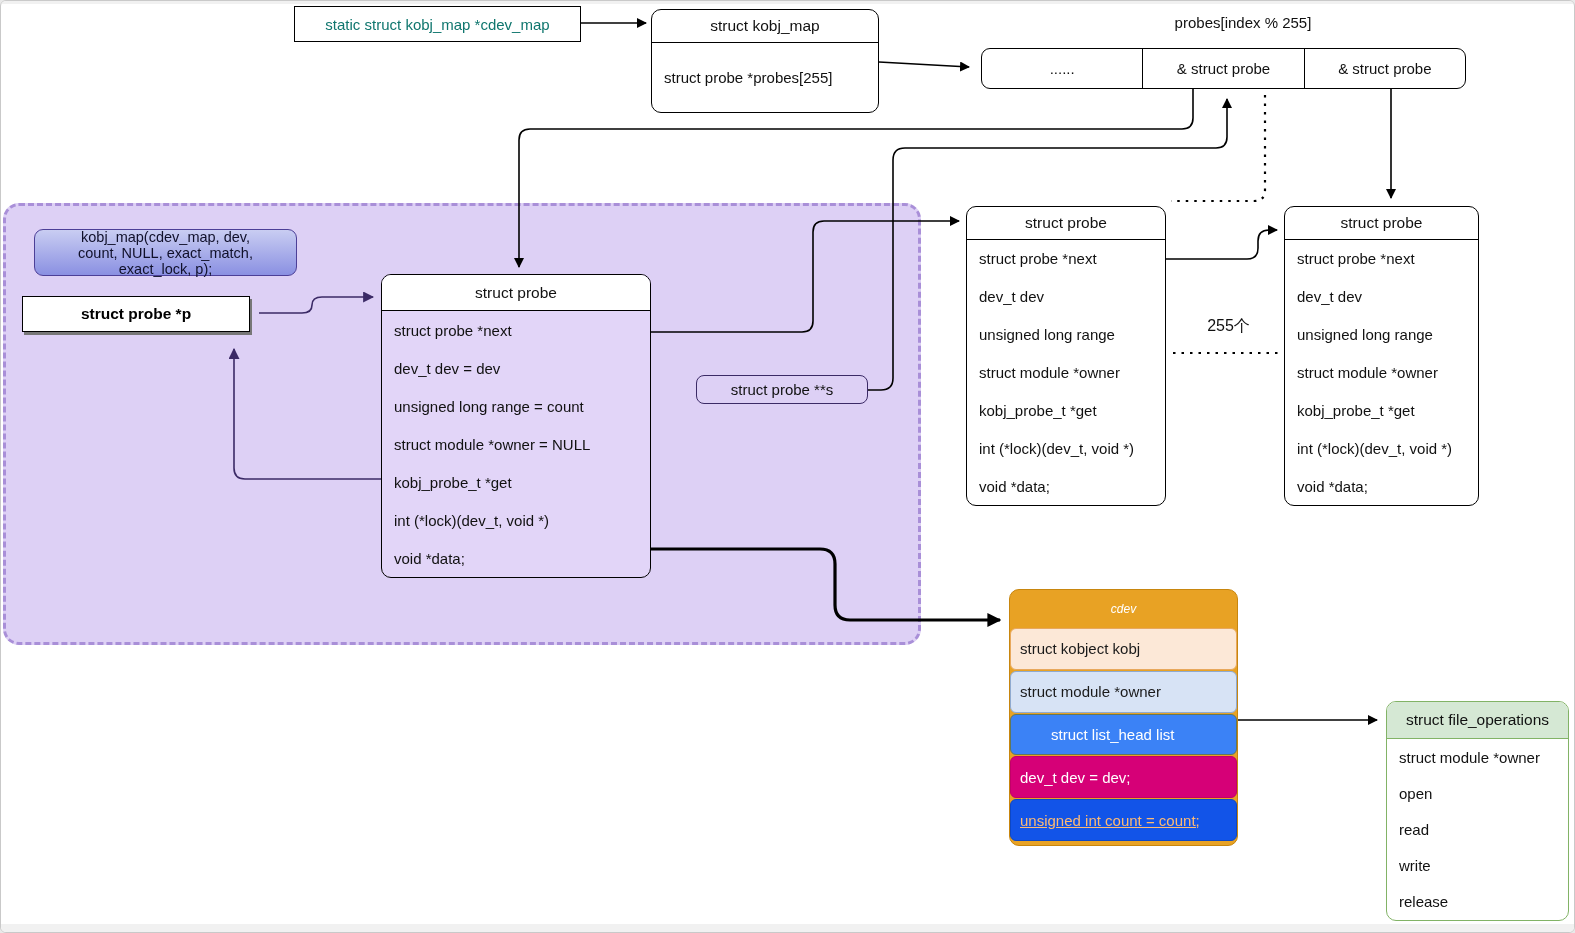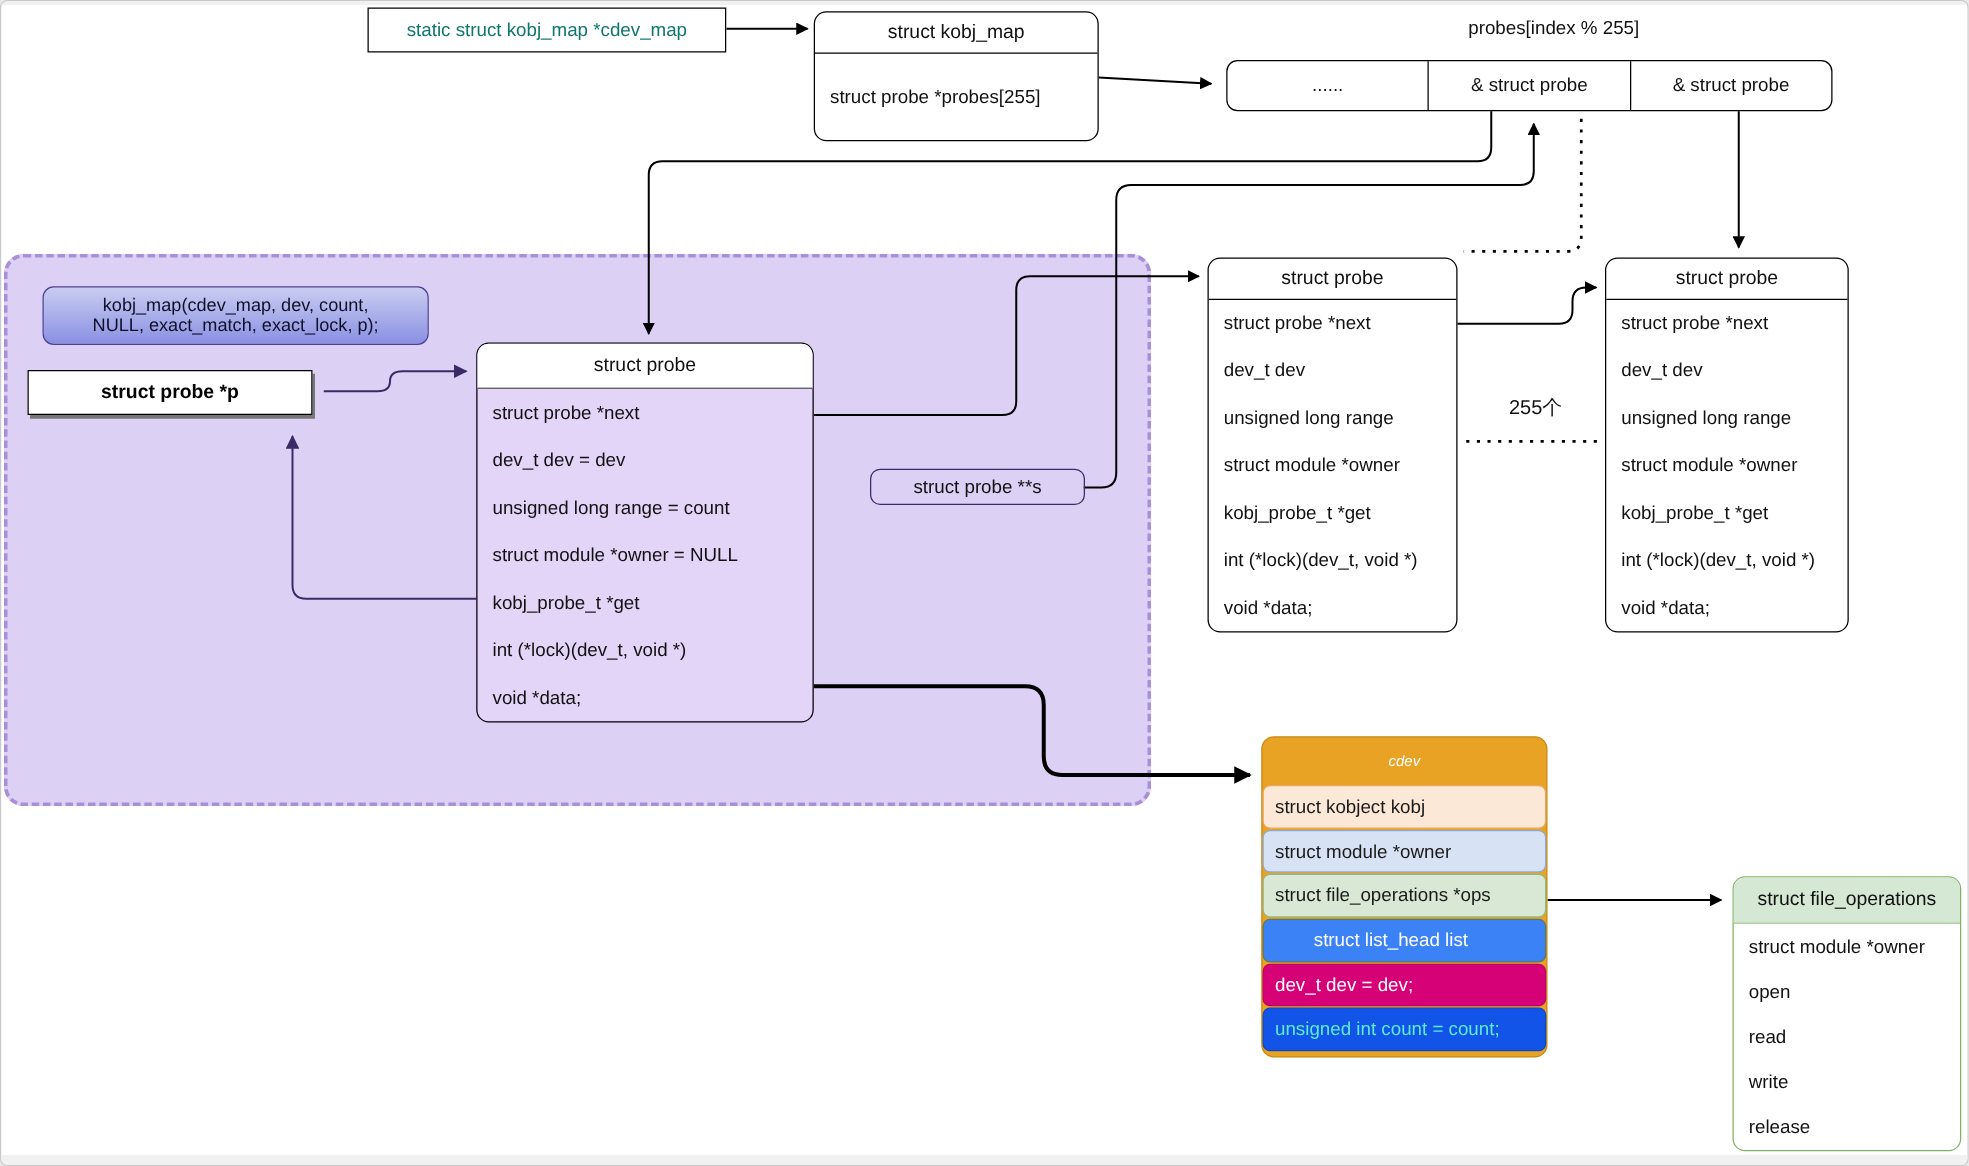--- a/index.html
+++ b/index.html
@@ -33,21 +33,21 @@
 
   #probes-array{left:980px;top:47px;width:485px;height:41px;display:flex;border-radius:9px;}
   #probes-array>div{flex:1;display:flex;align-items:center;justify-content:center;
     font-size:15px;color:#111;border-right:1.4px solid #000;}
   #probes-array>div:last-child{border-right:none;}
   #array-caption{left:1092px;top:13px;width:300px;text-align:center;font-size:15px;color:#111;z-index:3;}
 
   #purple-region{left:2px;top:202px;width:918px;height:442px;background:var(--region-fill);
     border:3px dashed var(--region-border);border-radius:16px;z-index:1;}
 
-  #call-callout{left:33px;top:228px;width:309px;height:47px;border-radius:9px;
+  #call-callout{left:33px;top:228px;width:263px;height:47px;border-radius:9px;
     border:1.4px solid var(--callout-border);
     background:linear-gradient(var(--callout-top),var(--callout-bottom));
     display:flex;align-items:center;justify-content:center;text-align:center;
     font-size:14.5px;color:#10102a;z-index:3;padding:2px 25px;}
   #probe-p{left:21px;top:295px;width:228px;height:36px;display:flex;align-items:center;
     justify-content:center;font-weight:bold;font-size:15.5px;box-shadow:2px 3px 0 #777;}
   #probe-new{left:380px;top:273px;width:270px;height:304px;background:var(--probe-body);}
   #probe-new .hdr{height:36px;background:#fff;border-radius:9px 9px 0 0;}
   #probe-new .rows{height:266px;}
   #probe-s{left:695px;top:374px;width:172px;height:29px;border:1.6px solid var(--pointer-purple);
@@ -183,24 +183,23 @@
         <div>void *data;</div>
       </div>
   </div>
 
   <div id="cdev" class="abs">
     <div class="hdr">cdev</div>
     <div id="cdev-rows">
 
     <div style="background: rgb(252, 232, 215); color: rgb(26, 26, 26); border-color: rgb(232, 168, 92);">struct kobject kobj</div>
         <div style="background: rgb(215, 227, 245); color: rgb(26, 26, 26); border-color: rgb(143, 170, 208);">struct module *owner</div>
-        <div style="background: rgb(217, 232, 212); color: rgb(26, 26, 26); border-color: rgb(146, 184, 135);">struct file_operations *ops</div>
         <div style="background: #3b82f6; color: rgb(255, 255, 255); border-color: rgb(98, 119, 90); padding-left: 40px;">struct list_head list</div>
         <div style="background: rgb(214, 0, 119); color: rgb(255, 255, 255); border-color: rgb(193, 0, 104);">dev_t dev = dev;</div>
-        <div style="background: rgb(18, 84, 232); color: #5eead4; border-color: rgb(13, 71, 196);">unsigned int count = count;</div>
+        <div style="background: rgb(18, 84, 232); color: #fdba74; border-color: rgb(13, 71, 196); text-decoration: underline;">unsigned int count = count;</div>
       </div>
   </div>
 
   <div id="file-ops" class="abs node rounded">
     <div class="hdr">struct file_operations</div>
     <div class="rows">
 
     <div>struct module *owner</div>
         <div>open</div>
         <div>read</div>

